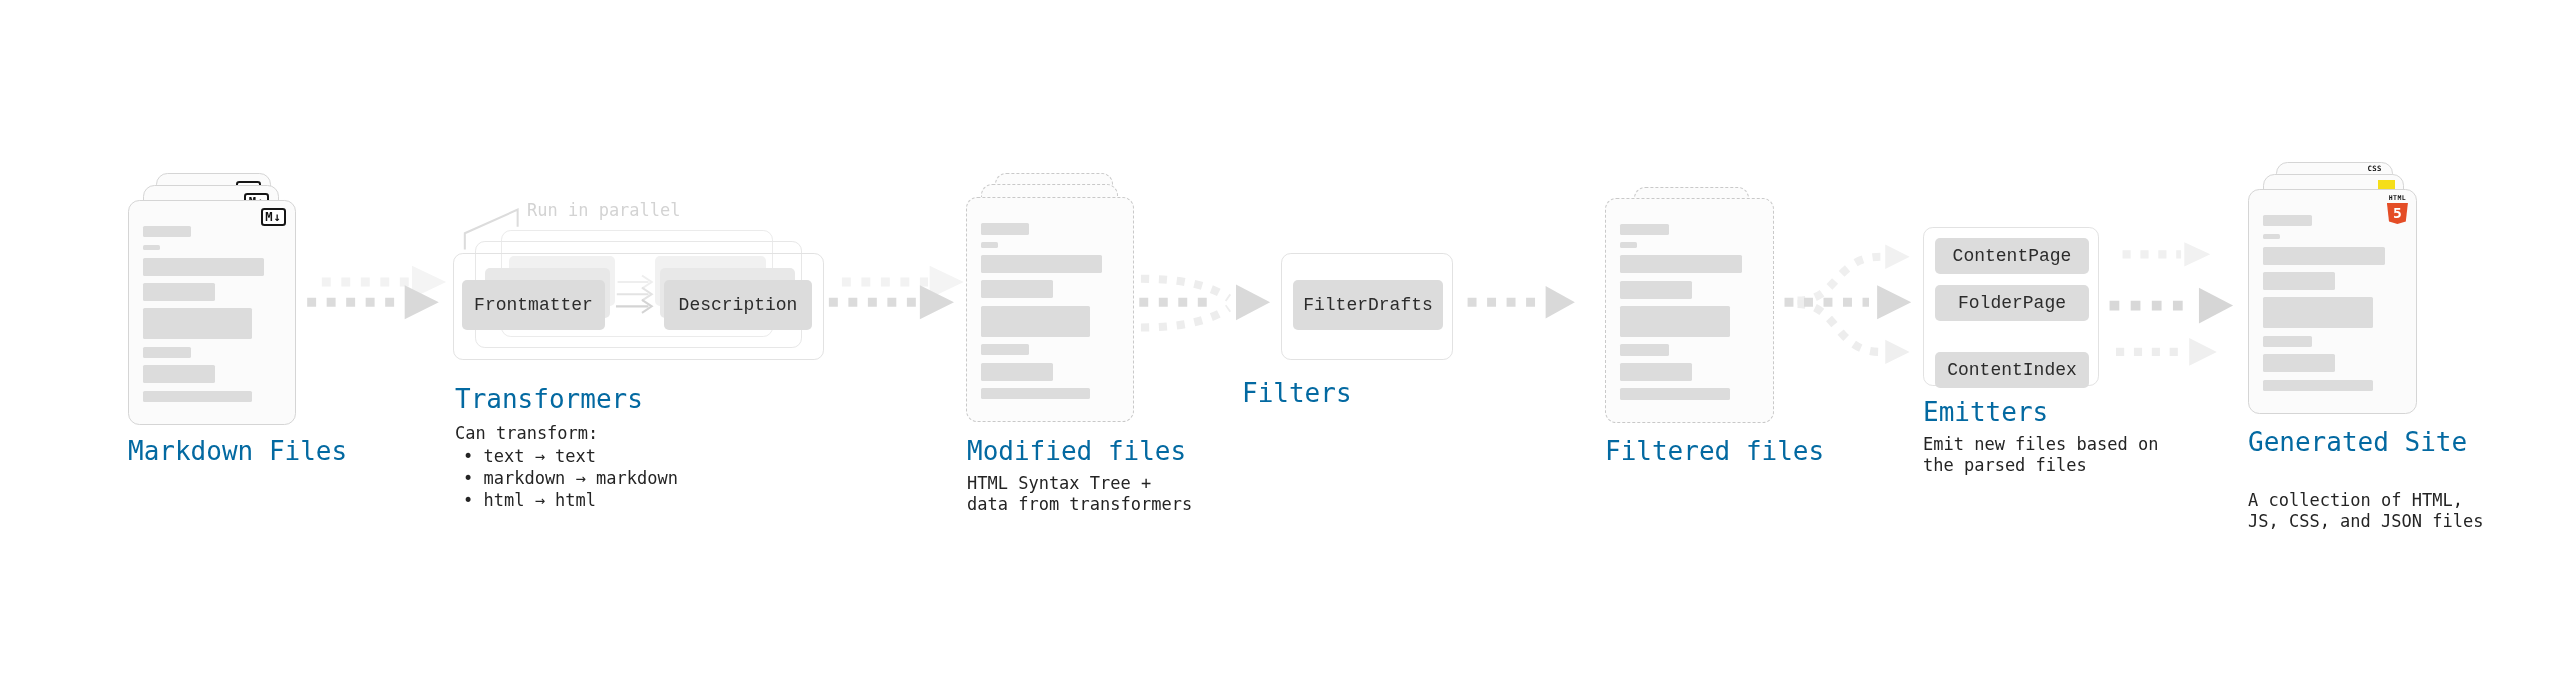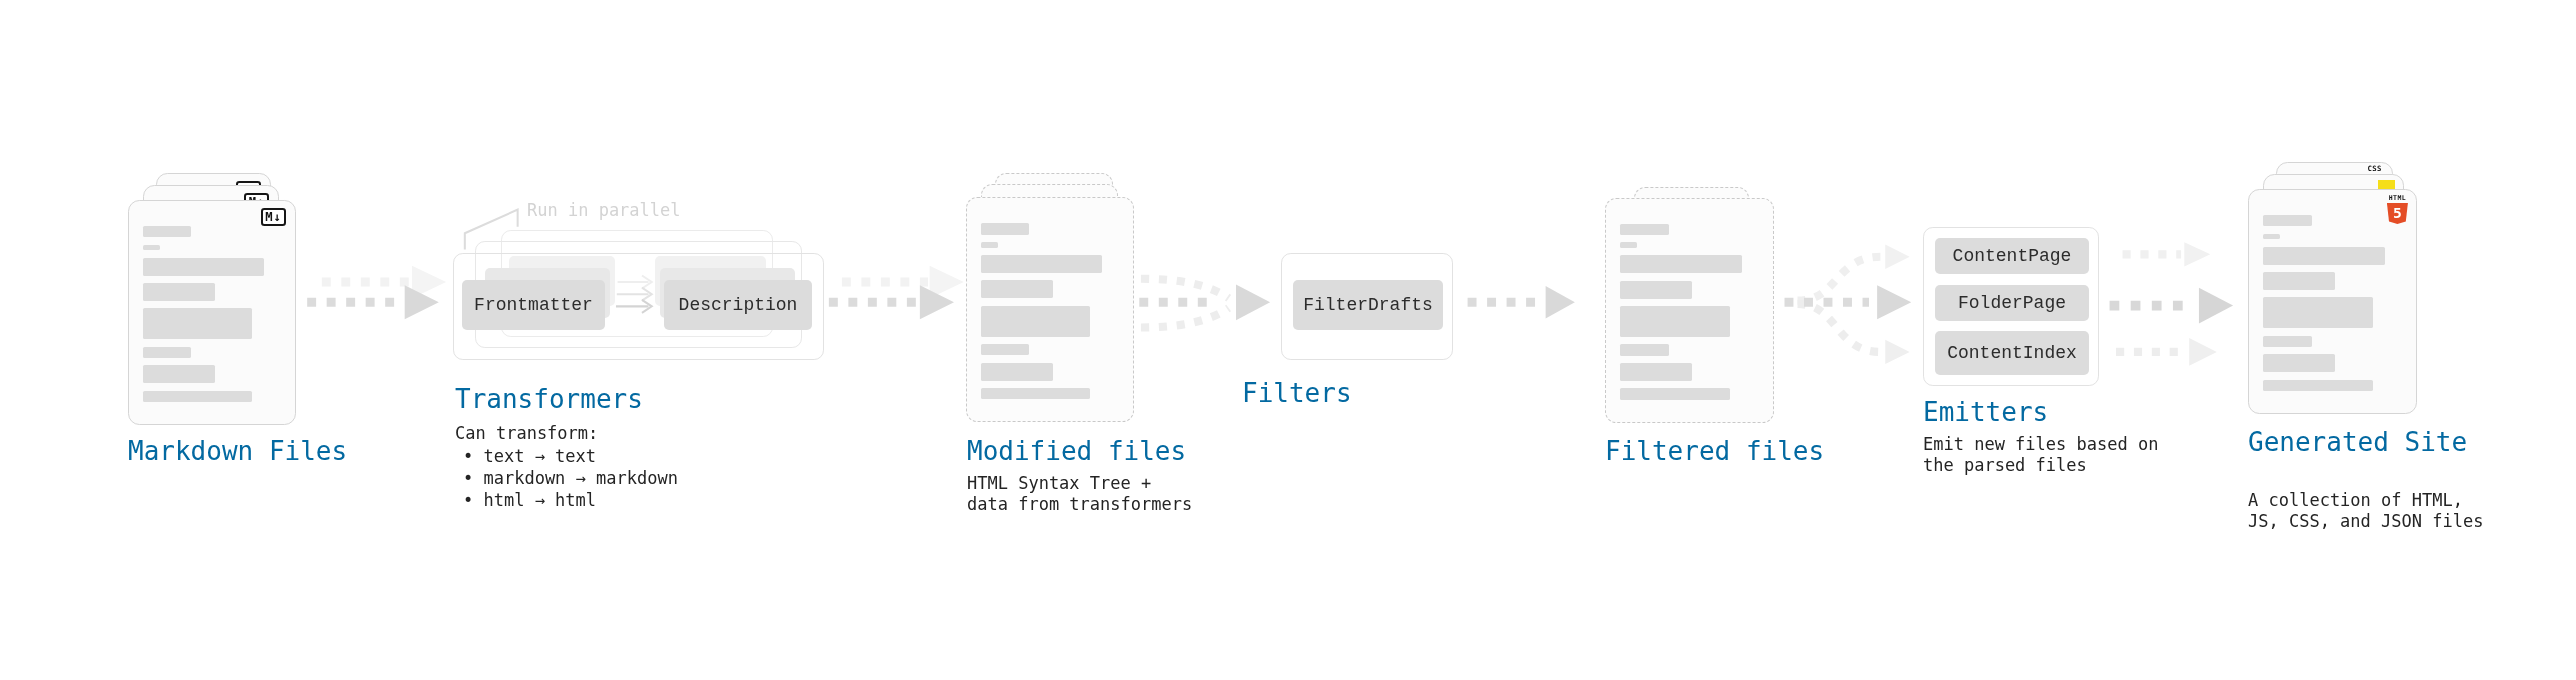--- a/index.html
+++ b/index.html
@@ -231,21 +231,21 @@
           <div class="bar b7"></div>
           <div class="bar b8"></div>
         </div>
     </div>
   </div>
   <div class="stage-label" style="left:1605px; top:436px;">Filtered files</div>
 
   <div class="frame" style="left:1923px; top:227px; width:176px; height:159px;"></div>
   <div class="tbox" style="left:1935px; top:238px; width:154px; height:36px;">ContentPage</div>
   <div class="tbox" style="left:1935px; top:285px; width:154px; height:36px;">FolderPage</div>
-  <div class="tbox" style="left:1935px; top:331px; width:154px; height:44px;">ContentIndex</div>
+  <div class="tbox" style="left:1935px; top:352px; width:154px; height:36px;">ContentIndex</div>
   <div class="stage-label" style="left:1923px; top:397px;">Emitters</div>
   <div class="stage-desc" style="left:1923px; top:434px;">
     <div class="line">Emit new files based on</div>
     <div class="line">the parsed files</div>
   </div>
 
   <div class="stack" style="left:2248px; top:162px; width:211px; height:268px;">
     <div class="file-card" style="left:28.4px; top:0; width:117px;">
       <div class="css-badge">CSS</div>
     </div>

